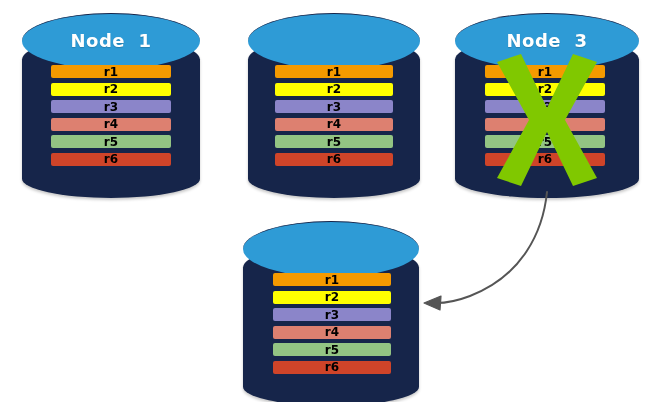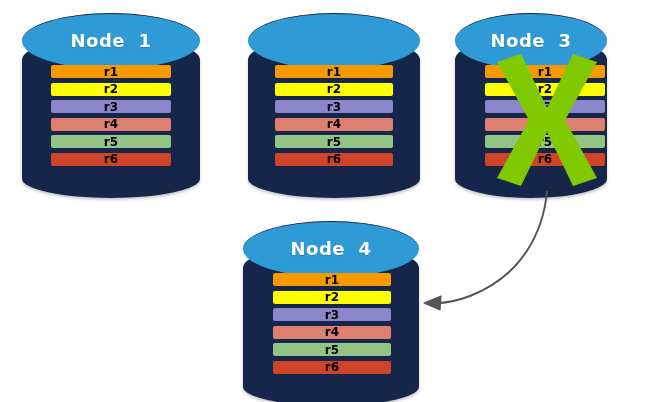--- a/index.html
+++ b/index.html
@@ -120,21 +120,21 @@
       </div>
       <div class="bar" style="height:13px;background:#93c483;">
         <span class="bar-label" style="font-size:12px;">r5</span>
       </div>
       <div class="bar" style="height:13px;background:#cf4429;">
         <span class="bar-label" style="font-size:12px;">r6</span>
       </div>
     </div>
   </div>
 
-  <div class="node" style="left:455px;top:5px;width:152px;height:185px;">
+  <div class="node" style="left:455px;top:5px;width:184px;height:185px;">
     <div class="cyl-wrap">
       <div class="cyl-body" style="top:24px;height:161px;"></div>
       <div class="cyl-top" style="top:0px;height:56px;"></div>
       <div class="cyl-top-label" style="top:17px;font-size:18px;">Node  3</div>
     </div>
     <div class="bars" style="left:30px;top:60px;width:120px;gap:4.5px;">
       <div class="bar" style="height:13px;background:#f59a00;">
         <span class="bar-label" style="font-size:12px;">r1</span>
       </div>
       <div class="bar" style="height:13px;background:#ffff00;">
@@ -158,21 +158,20 @@
       <svg width="104" height="136" viewBox="0 0 104 136" xmlns="http://www.w3.org/2000/svg">
         <path d="M2 10 L26 2 L52 56 L78 2 L102 10 L70 68 L102 126 L78 134 L52 80 L26 134 L2 126 L34 68 Z" fill="#80c800"></path>
       </svg>
     </div>
   </div>
 
   <div class="node" style="left:243px;top:213px;width:176px;height:185px;">
     <div class="cyl-wrap">
       <div class="cyl-body" style="top:24px;height:161px;"></div>
       <div class="cyl-top" style="top:0px;height:56px;"></div>
-      <div class="cyl-top-label" style="top:17px;font-size:18px;">Node  4</div>
     </div>
     <div class="bars" style="left:30px;top:60px;width:118px;gap:4.5px;">
       <div class="bar" style="height:13px;background:#f59a00;">
         <span class="bar-label" style="font-size:12px;">r1</span>
       </div>
       <div class="bar" style="height:13px;background:#ffff00;">
         <span class="bar-label" style="font-size:12px;">r2</span>
       </div>
       <div class="bar" style="height:13px;background:#8b85c9;">
         <span class="bar-label" style="font-size:12px;">r3</span>

